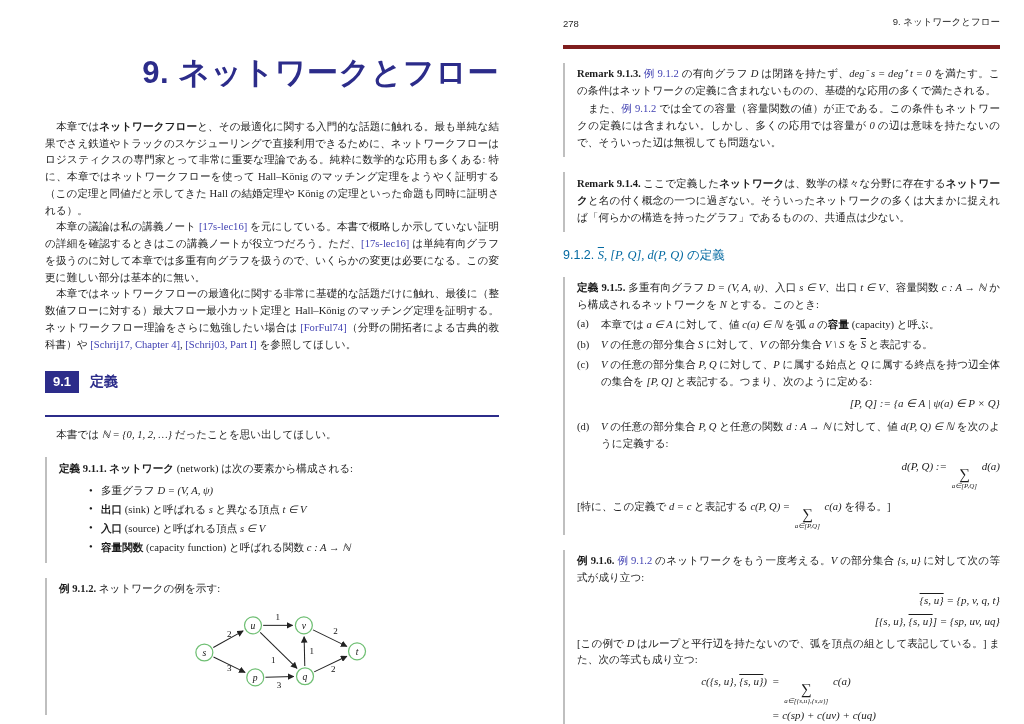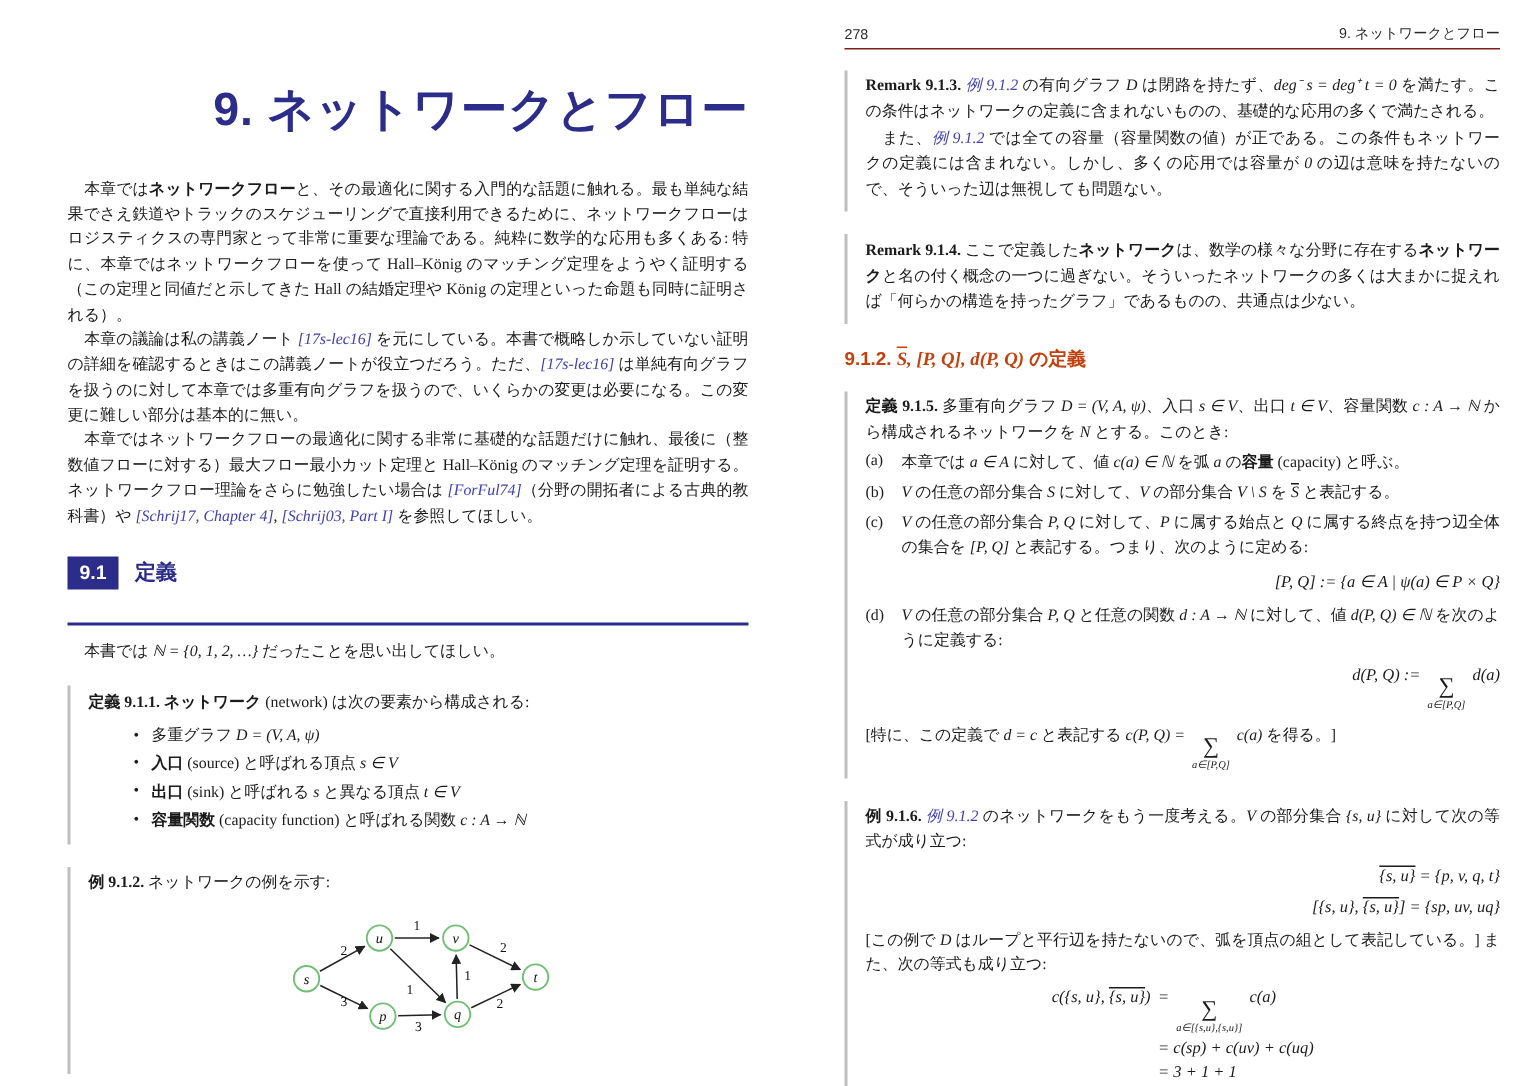--- a/index.html
+++ b/index.html
@@ -9,34 +9,34 @@
   .page{box-sizing:border-box;height:724px;}
   .page.left{width:512px;padding:26px 13px 0 45px;}
   .page.right{width:512px;padding:16px 24px 0 51px;}
 
   .title{font-family:"Liberation Sans",sans-serif;font-weight:bold;
          font-size:31px;color:#2c2c8a;text-align:right;margin:26px 0 24px 0;letter-spacing:.5px;}
 
   p{font-size:10.6px;line-height:1.58;margin:0;text-align:justify;}
   p.ind{text-indent:1.05em;}
 
-  .lk{color:#4141b2;font-style:italic;}
+  .lk{color:#4141b2;}
   .bg{font-family:"Liberation Sans",sans-serif;font-weight:bold;}
   .bs{font-weight:bold;}
   .m{font-style:italic;}
   .ov{text-decoration:overline;}
 
   .secbar{display:flex;align-items:center;border-bottom:2px solid #2c2c8a;
           padding-bottom:22px;margin:18px 0 10px 0;}
   .secnum{background:#2c2c8a;color:#fff;font-family:"Liberation Sans",sans-serif;
           font-weight:bold;font-size:13px;padding:3px 8px 4px 8px;}
   .sectitle{color:#2c2c8a;font-family:"Liberation Sans",sans-serif;font-weight:bold;
             font-size:14px;margin-left:11px;}
-  .subsec{font-family:"Liberation Sans",sans-serif;font-weight:bold;font-size:12.5px;
-          color:#c2410c;margin:13px 0 9px 0;}
+  .subsec{font-family:"Liberation Sans",sans-serif;font-weight:normal;font-size:12.5px;
+          color:#0369a1;margin:13px 0 9px 0;}
   .subsec .m{font-family:"Liberation Serif",serif;}
 
   .block{border-left:2px solid #bfbfbf;padding:3px 0 3px 12px;margin:13px 0 15px 0;}
   .block p{margin:0 0 2px 0;}
 
   ul.bl{list-style:none;margin:4px 0 2px 0;padding:0 0 0 30px;}
   ul.bl li{font-size:10.6px;line-height:1.72;position:relative;padding-left:12px;}
   ul.bl li::before{content:"•";position:absolute;left:0;top:0;}
 
   .itm{display:flex;font-size:10.6px;line-height:1.58;margin:3px 0;}
@@ -44,21 +44,21 @@
   .itxt{flex:1;text-align:justify;}
 
   .eqc{text-align:right;font-size:11px;margin:7px 0 9px 0;}
   .sum{display:inline-flex;flex-direction:column;align-items:center;
        vertical-align:-0.85em;line-height:1;margin:0 2px;}
   .sum .sg{font-size:15px;font-style:normal;}
   .sum .ss{font-size:7px;font-style:italic;margin-top:1px;white-space:nowrap;}
 
   .pghead{display:flex;justify-content:space-between;align-items:flex-end;
           font-family:"Liberation Sans",sans-serif;font-size:9.5px;color:#2a2a2a;
-          border-bottom:1px solid #7f1d1d;padding-bottom:3px;margin-bottom:14px;}
+          border-bottom:4px solid #7f1d1d;padding-bottom:16px;margin-bottom:14px;}
 
   .figwrap{text-align:center;margin:8px 0 8px 0;}
   svg .edge{stroke:#222;stroke-width:0.9;}
   svg .node{fill:#ffffff;stroke:#6fbf73;stroke-width:1.1;}
   svg .nlabel{font-family:"Liberation Serif",serif;font-style:italic;font-size:8.5px;fill:#111;}
   svg .cap{font-family:"Liberation Serif",serif;font-size:8px;fill:#111;}
 
   .alignwrap{display:flex;justify-content:center;margin:6px 0 6px 0;}
   .algrid{display:grid;grid-template-columns:auto auto;column-gap:5px;row-gap:4px;
           font-size:11px;align-items:baseline;}
@@ -80,22 +80,22 @@
       <span class="secnum">9.1</span>
       <span class="sectitle">定義</span>
     </div>
 
     <p class="ind"><span>本書では </span><span class="m">ℕ = {0, 1, 2, …}</span><span> だったことを思い出してほしい。</span></p>
 
     <div class="block">
       <p><span class="bs">定義 9.1.1.</span><span> </span><span class="bg">ネットワーク</span><span> (network) は次の要素から構成される:</span></p>
       <ul class="bl">
         <li><span>多重グラフ </span><span class="m">D = (V, A, ψ)</span></li>
+        <li><span class="bg">出口</span><span> (sink) と呼ばれる </span><span class="m">s</span><span> と異なる頂点 </span><span class="m">t ∈ V</span></li>
         <li><span class="bg">入口</span><span> (source) と呼ばれる頂点 </span><span class="m">s ∈ V</span></li>
-        <li><span class="bg">出口</span><span> (sink) と呼ばれる </span><span class="m">s</span><span> と異なる頂点 </span><span class="m">t ∈ V</span></li>
         <li><span class="bg">容量関数</span><span> (capacity function) と呼ばれる関数 </span><span class="m">c : A → ℕ</span></li>
       </ul>
     </div>
 
     <div class="block">
       <p><span class="bs">例 9.1.2.</span><span> ネットワークの例を示す:</span></p>
       <div class="figwrap">
         <svg width="198" height="95" viewBox="0 0 172 84">
           <defs>
             <marker id="arr" viewBox="0 0 10 10" refX="9" refY="5" markerWidth="6.5" markerHeight="6.5" orient="auto">

